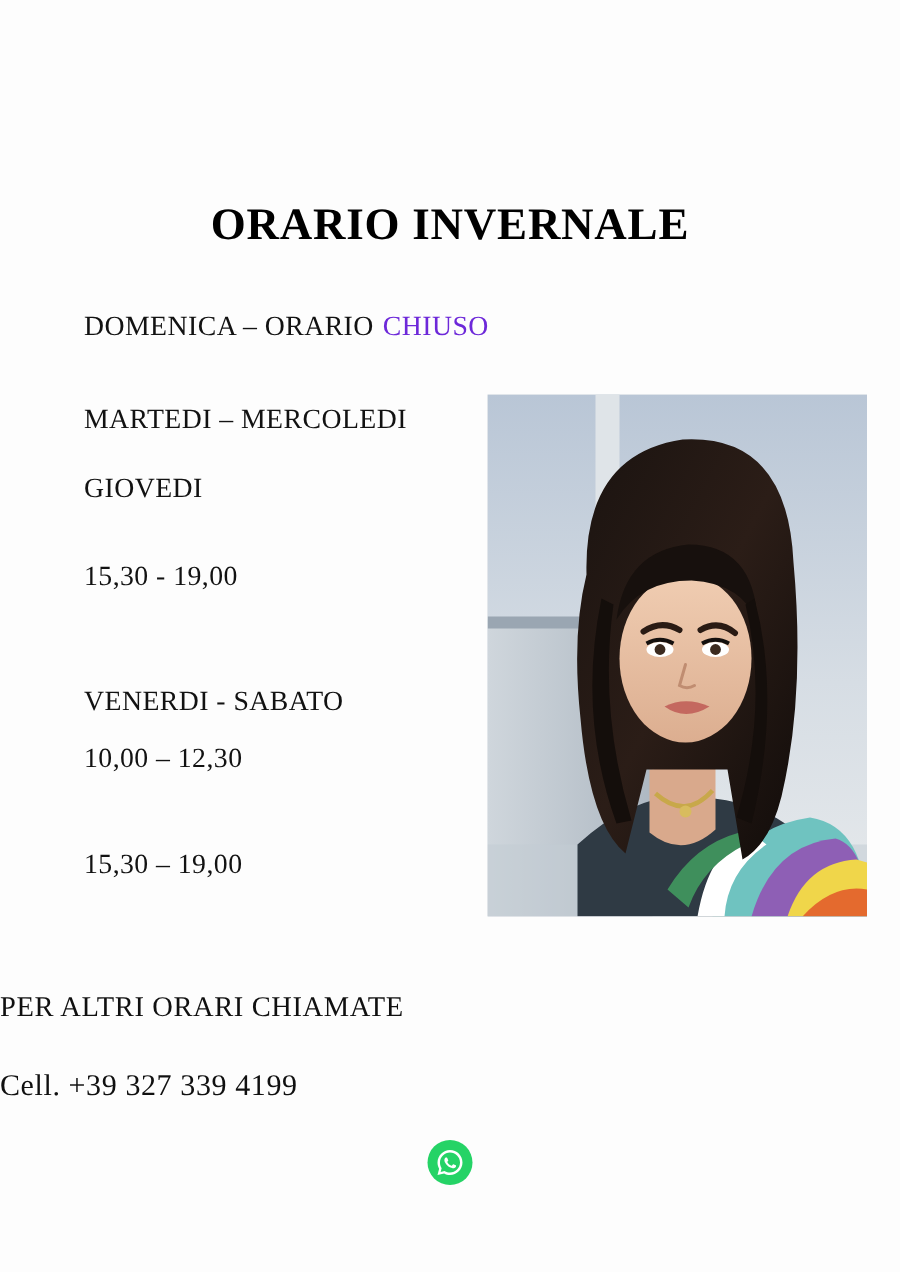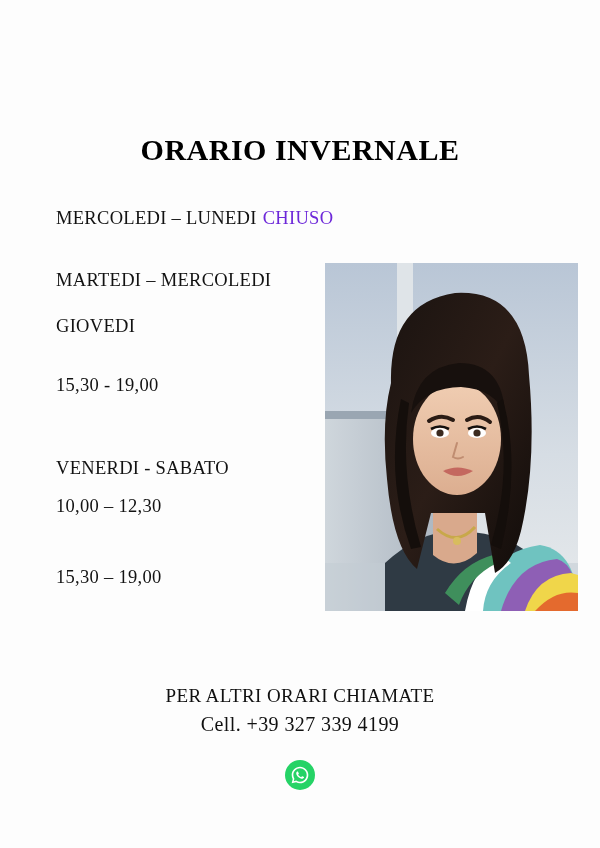--- a/index.html
+++ b/index.html
@@ -99,32 +99,30 @@
     background: #cfd6dd;
   }
   .photo svg { display: block; }
 
   
   .footer-line1 {
     position: absolute;
     top: 661px;
     left: 0;
     width: 600px;
-    text-align: center;
+    text-align: left;
     font-size: 19px;
     letter-spacing: 0.4px;
     color: #101010;
-    margin-top: 24px;
   }
   .footer-line2 {
     position: absolute;
     top: 713px;
     left: 0;
     width: 600px;
-    text-align: center;
     font-size: 20px;
     letter-spacing: 0.4px;
     color: #101010;
   }
   .whatsapp-wrap {
     position: absolute;
     top: 760px;
     left: 0;
     width: 600px;
     text-align: center;
@@ -146,21 +144,21 @@
 </head>
 <body>
 
 <div class="page">
 
 
   <div class="doc-title">ORARIO INVERNALE</div>
 
   <div class="schedule">
     <div class="line row-1">
-      <span>MERCOLEDI – LUNEDI</span><span class="closed">CHIUSO</span>
+      <span>DOMENICA – ORARIO</span><span class="closed">CHIUSO</span>
     </div>
     <div class="line row-2">
       <span>MARTEDI – MERCOLEDI</span>
     </div>
     <div class="line row-3">
       <span>GIOVEDI</span>
     </div>
     <div class="line row-4">
       <span>15,30 - 19,00</span>
     </div>

